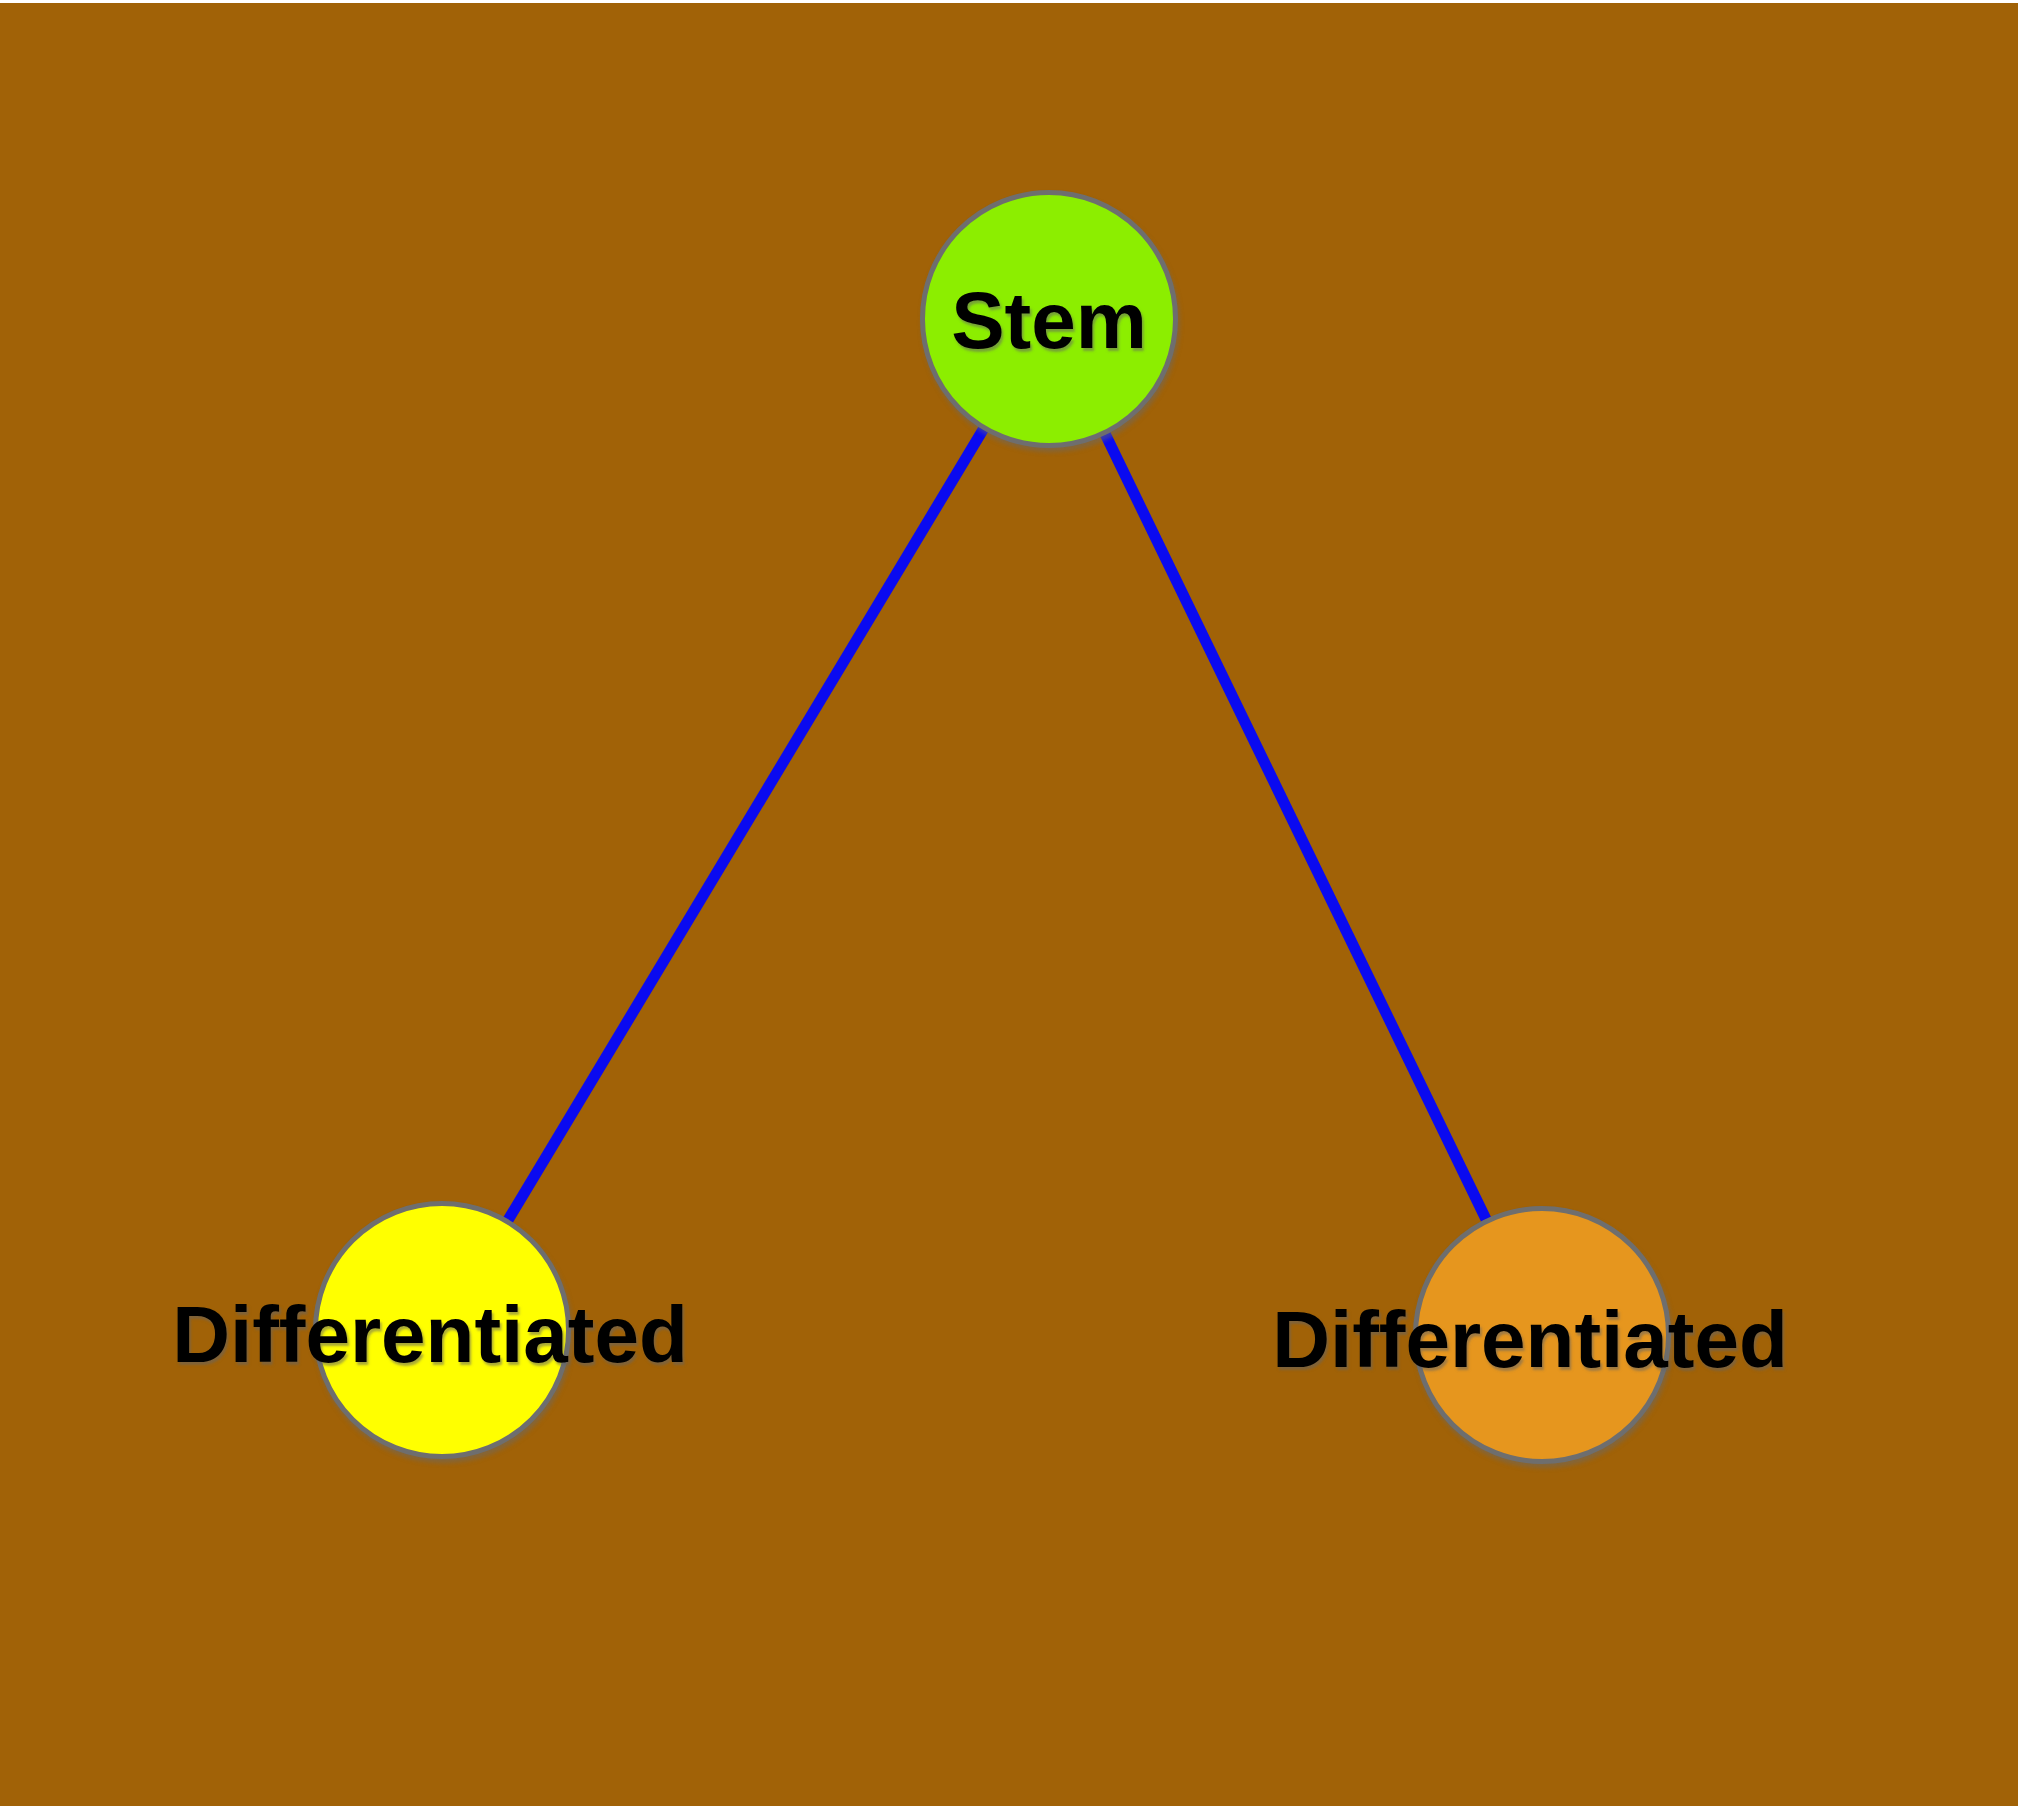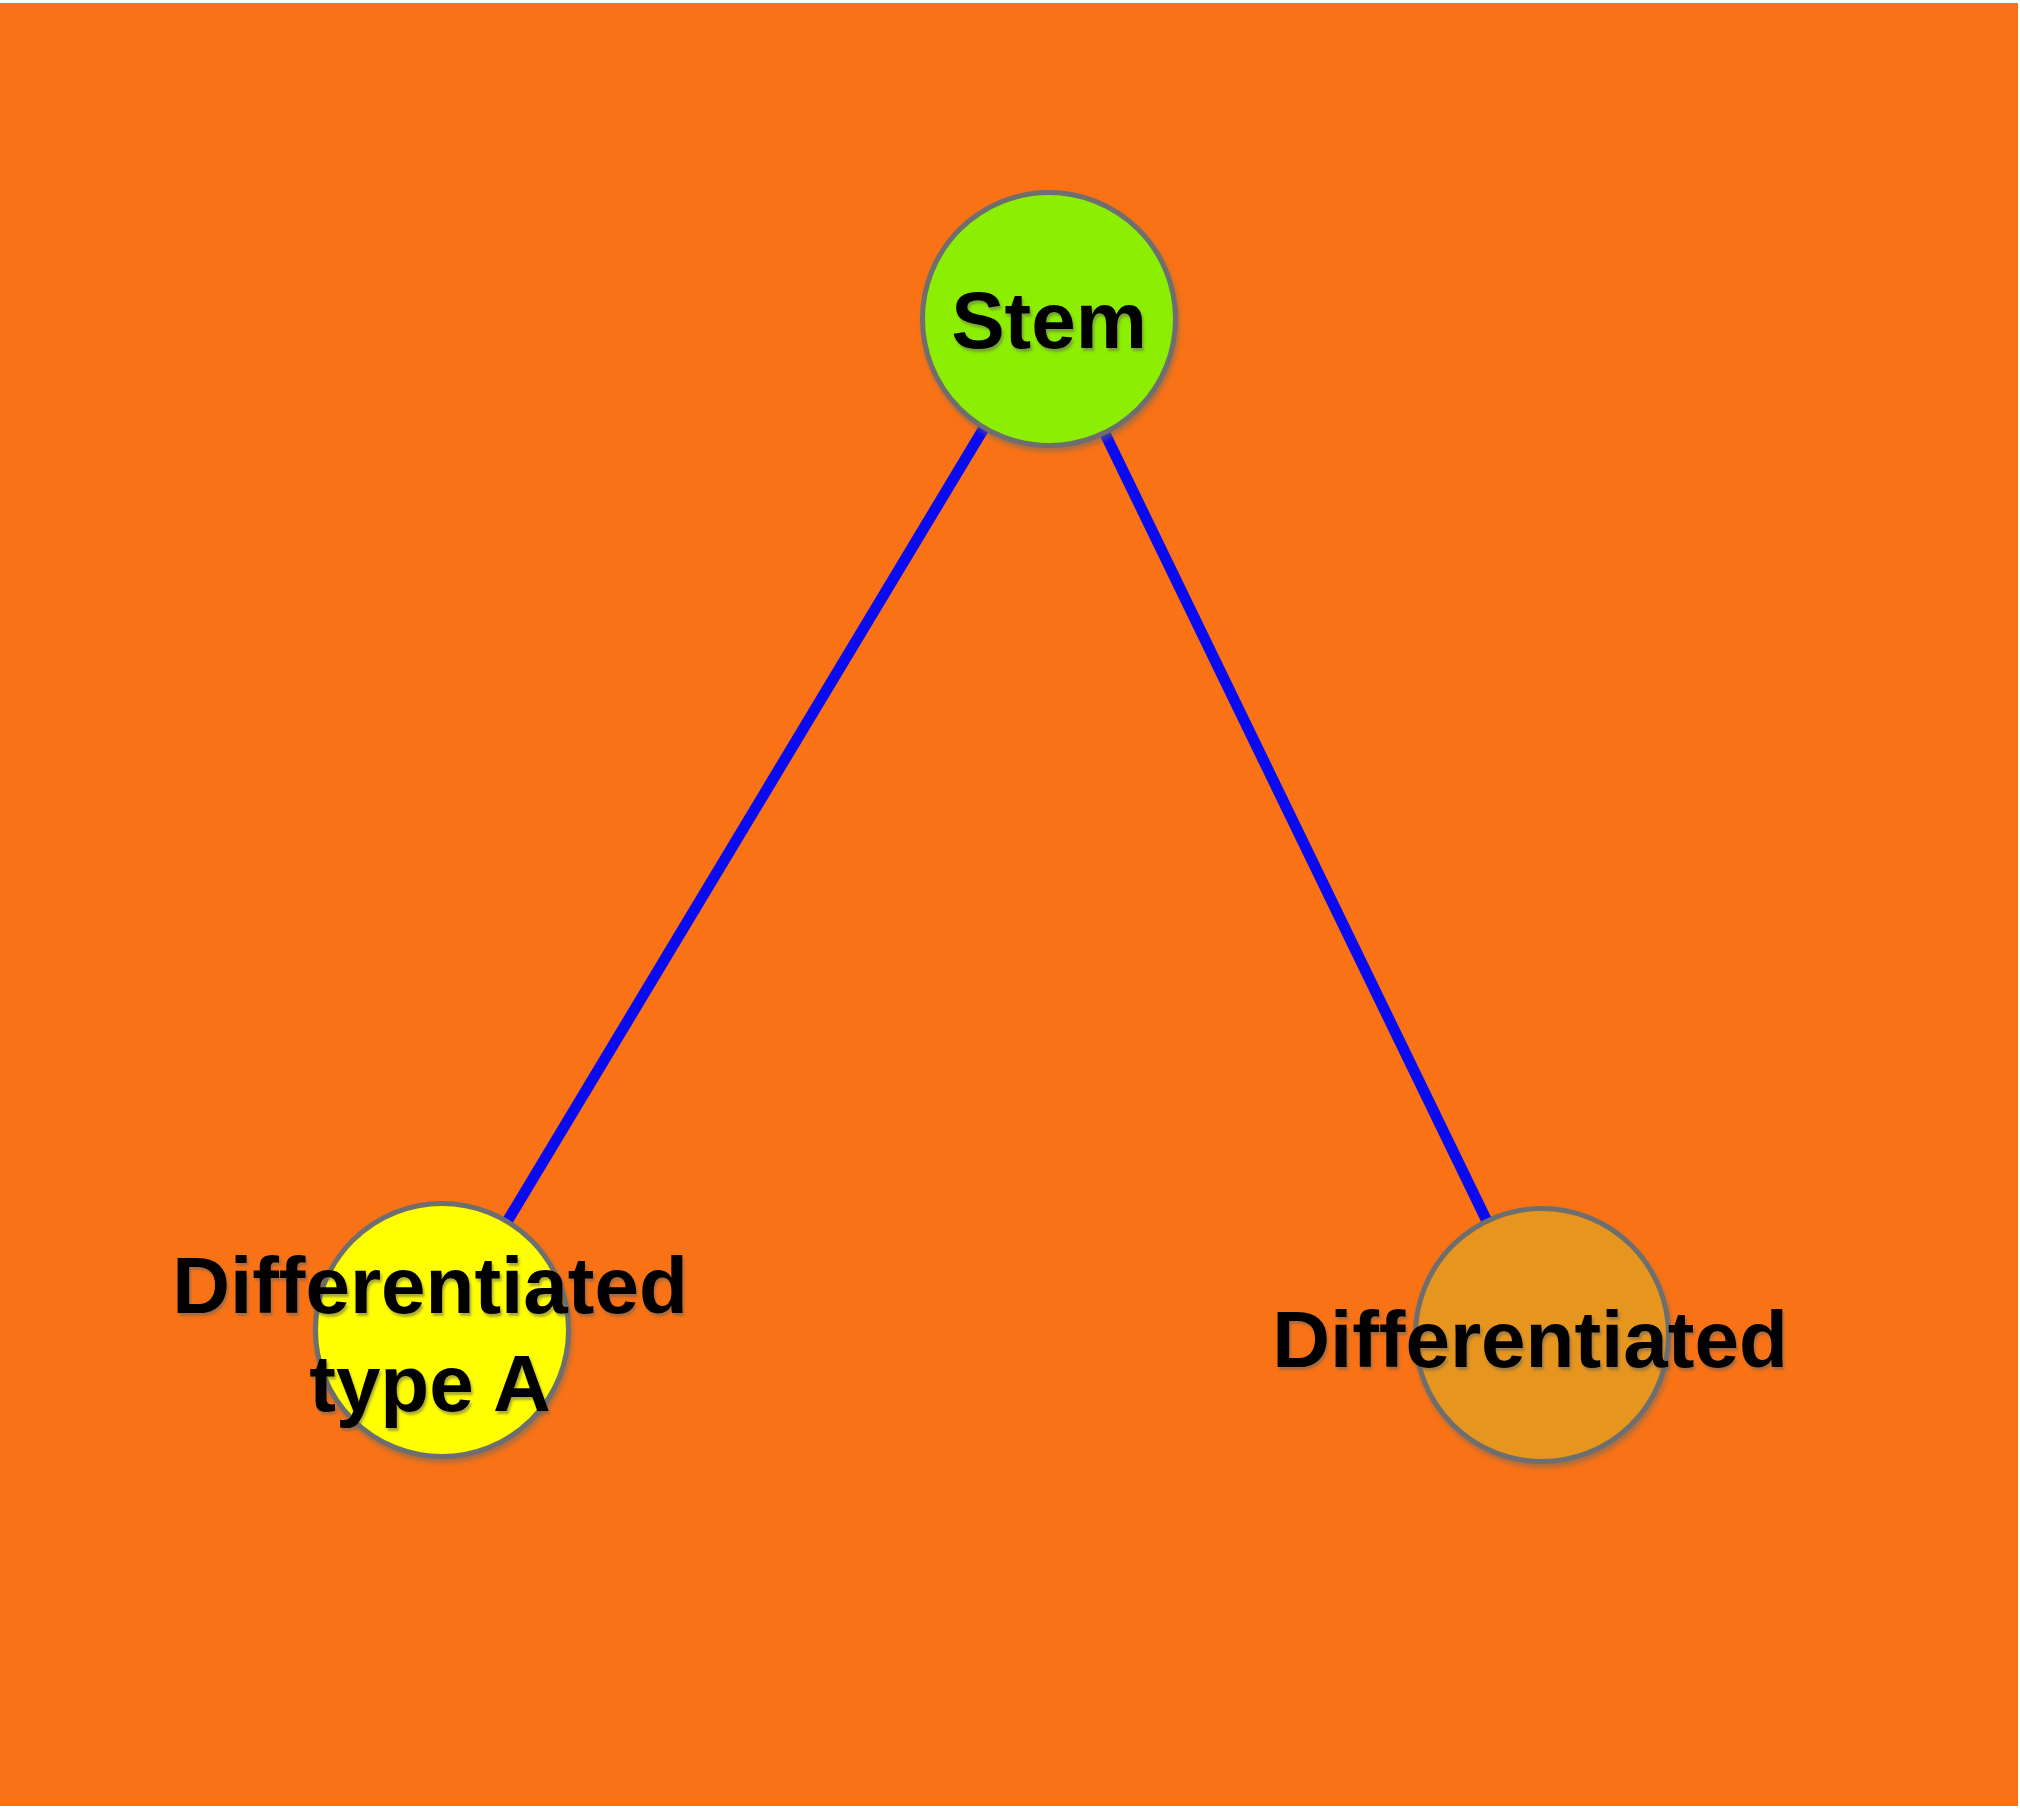--- a/index.html
+++ b/index.html
@@ -57,40 +57,39 @@
     text-shadow: 1.7px 3.4px 2.5px rgba(100,100,100,0.55);
   }
   .label-stem   { left: 1049px; top: 318px;  }
   .label-diff-a { left: 430px;  top: 1332px; }
   .label-diff-b { left: 1530px; top: 1337px; }
   .label-line { display: block; }
 </style>
 </head>
 <body>
 
-<div class="panel" style="background-color: #f97316;">
+<div class="panel" style="background-color: #a16207;">
 
   <svg class="edge-layer" viewBox="0 0 2384 2138" xmlns="http://www.w3.org/2000/svg">
     <line x1="1238" y1="373" x2="521" y2="1566" stroke="#0A0AF0"></line>
     <line x1="1238" y1="373" x2="1819" y2="1571" stroke="#0A0AF0"></line>
   </svg>
 
   <div class="node node-stem" style="background-color: rgb(140, 238, 0); border-color: rgb(110, 110, 110);"></div>
 
   <div class="node node-diff-a" style="background-color: rgb(255, 255, 0); border-color: rgb(110, 110, 110);"></div>
 
   <div class="node node-diff-b" style="background-color: rgb(230, 150, 30); border-color: rgb(110, 110, 110);"></div>
 
   <div class="node-label label-stem" style="color: rgb(0, 0, 0);">
     <span class="label-line">Stem</span>
   </div>
 
   <div class="node-label label-diff-a" style="color: rgb(0, 0, 0);">
     <span class="label-line">Differentiated</span>
-    <span class="label-line">type A</span>
   </div>
 
   <div class="node-label label-diff-b" style="color: rgb(0, 0, 0);">
     <span class="label-line">Differentiated</span>
   </div>
 
 </div>
 
 
 </body></html>

